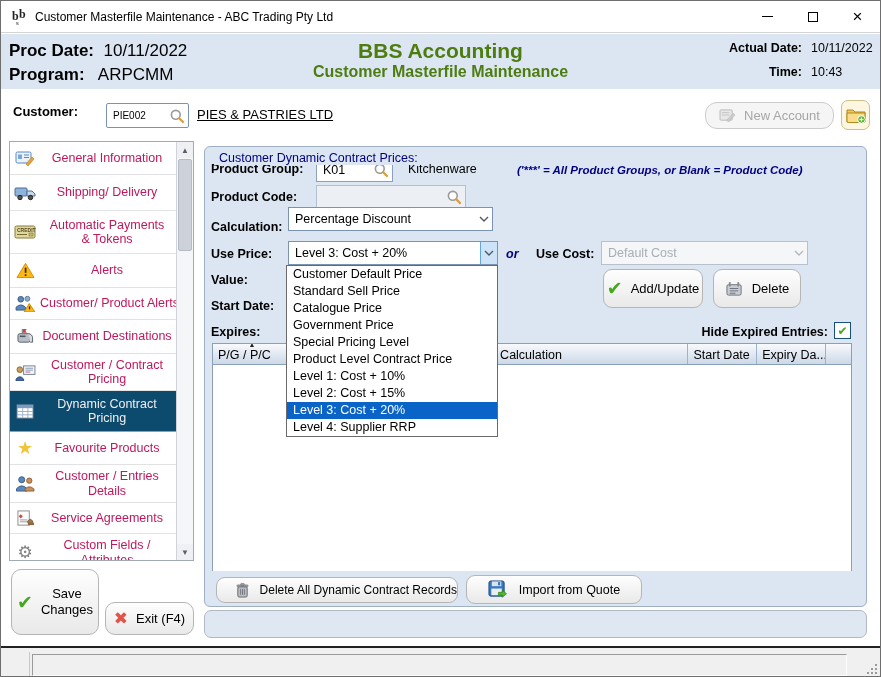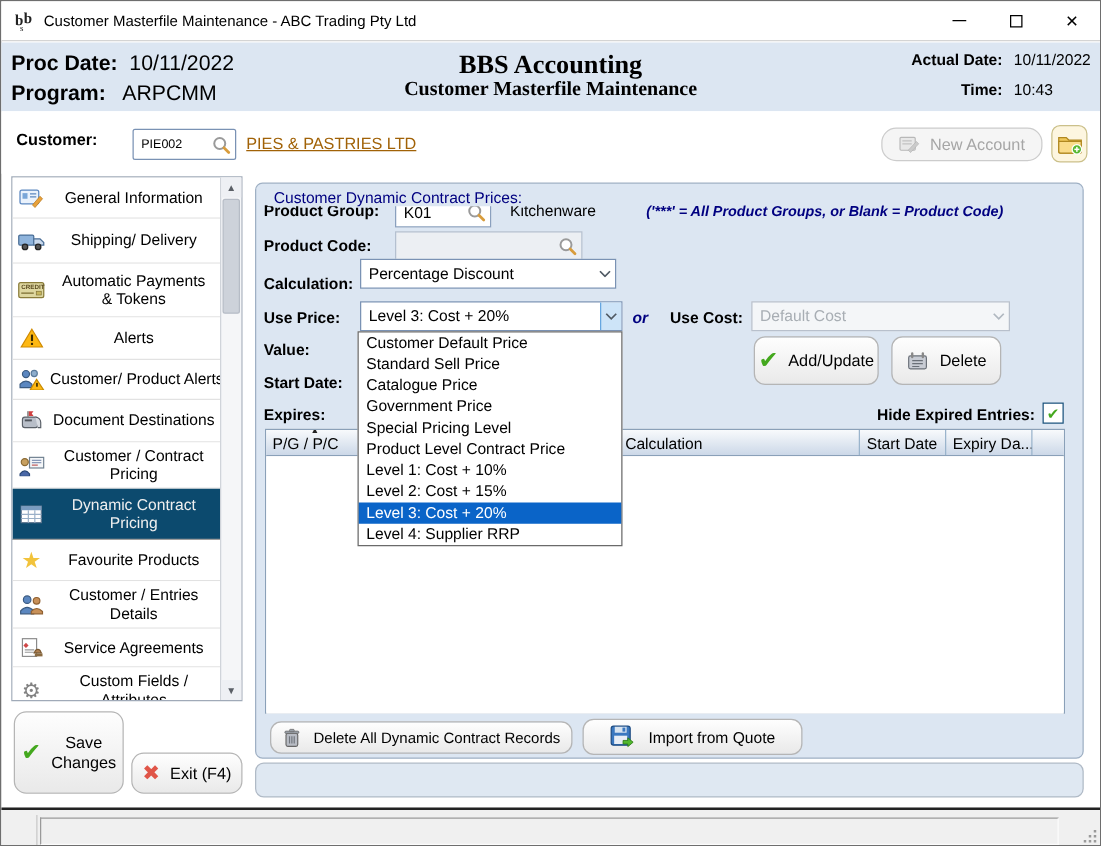--- a/index.html
+++ b/index.html
@@ -13,43 +13,43 @@
   .winbtn { position:absolute; top:0; width:45px; height:31px; display:flex; align-items:center; justify-content:center; }
   .winbtn.min { right:90px; } .winbtn.max { right:45px; } .winbtn.close { right:0; }
   .glyph-min { width:11px; height:0; border-top:1px solid #000; display:block; }
   .glyph-max { width:10px; height:10px; border:1px solid #000; display:block; }
   .glyph-close { font-size:17px; line-height:17px; color:#000; }
 
   
   .header { position:absolute; left:0; top:33px; width:879px; height:55px; background:#dce6f2; }
   .hdr-line { position:absolute; font-size:17px; color:#000; white-space:nowrap; }
   .hdr-label { font-weight:bold; }
-  .bbs-title { position:absolute; left:0; width:100%; text-align:center; color:#000000; font-weight:bold;font-family:Liberation Serif, serif; }
+  .bbs-title { position:absolute; left:0; width:100%; text-align:center; color:#4d7c0f; font-weight:bold; }
   .bbs-main { top:5px; font-size:21px; }
   .bbs-sub  { top:29px; font-size:16px; }
   .hdr-right-label { position:absolute; right:78px; font-size:12.5px; font-weight:bold; text-align:right; white-space:nowrap; }
   .hdr-right-val { position:absolute; left:810px; font-size:12.5px; white-space:nowrap; }
 
   
   .customer-row { position:absolute; left:0; top:88px; width:879px; height:50px; background:#fff; }
   .cust-label { position:absolute; left:12px; top:15px; font-size:13px; font-weight:bold; }
   .cust-input { position:absolute; left:105px; top:14px; width:83px; height:25px; background:#fff; border:1px solid #7a92b4; border-radius:2px; font-size:10px; line-height:23px; padding-left:6px; }
   .cust-input .mag { position:absolute; right:3px; top:4px; }
-  .cust-link { position:absolute; left:196px; top:18px; font-size:13px; color:#a16207; text-decoration:underline; cursor:pointer; }
+  .cust-link { position:absolute; left:196px; top:18px; font-size:13px; color:#000000; text-decoration:underline; cursor:pointer; }
   .btn { background:linear-gradient(#fefefe,#e9e9e9); border:1px solid #b5b5b5; border-radius:10px; display:flex; align-items:center; justify-content:center; gap:8px; font-size:13px; color:#000; cursor:pointer; }
   .new-account { position:absolute; left:704px; top:13px; width:129px; height:27px; border-radius:12px; color:#a6a6a6; background:#f5f5f5; border-color:#cccccc; }
   .new-account .ic { opacity:.6; }
   .folder-btn { position:absolute; left:840px; top:11px; width:29px; height:30px; border-radius:7px; background:#fdf6e0; border:1px solid #cbc08a; display:flex; align-items:center; justify-content:center; cursor:pointer; }
 
   
   .sidebar { position:absolute; left:8px; top:140px; width:185px; height:420px; background:#fff; border:1px solid #a0aab8; }
   .sb-list { position:absolute; left:0; top:0; width:166px; height:418px; overflow:hidden; }
   .sb-item { position:relative; display:flex; align-items:center; border-bottom:1px solid #e2e2e2; background:#fff; cursor:pointer; }
   .sb-ic { width:30px; flex:0 0 30px; display:flex; justify-content:center; align-items:center; }
-  .sb-lb { flex:1; text-align:center; font-size:12.5px; line-height:1.15; color:#000000; padding-right:2px; }
+  .sb-lb { flex:1; text-align:center; font-size:12.5px; line-height:1.15; color:#be185d; padding-right:2px; }
   .sb-lb div { white-space:nowrap; }
   .sb-item.sel { background:#0c4a6e; border-bottom-color:#9d9d9d; }
   .sb-item.sel .sb-lb { color:#efefef; }
   .sb-item:nth-child(1){height:33px}.sb-item:nth-child(2){height:36px}.sb-item:nth-child(3){height:43px}
   .sb-item:nth-child(4){height:34px}.sb-item:nth-child(5){height:32px}.sb-item:nth-child(6){height:34px}
   .sb-item:nth-child(7){height:37px}.sb-item:nth-child(8){height:41px}.sb-item:nth-child(9){height:33px}
   .sb-item:nth-child(10){height:38px}.sb-item:nth-child(11){height:31px}.sb-item:nth-child(12){height:38px}
   .sb-scroll { position:absolute; right:0; top:0; width:17px; height:418px; background:#f5f6f8; border-left:1px solid #d0d4da; }
   .sb-arrow { position:absolute; left:0; width:16px; height:16px; background:#eef0f4; color:#5a5f66; font-size:8px; display:flex; align-items:center; justify-content:center; cursor:pointer; }
   .sb-arrow.up { top:0; } .sb-arrow.down { bottom:0; }
@@ -83,21 +83,21 @@
   .checkbox .u-check { font-size:12px; line-height:12px; }
 
   
   .grid { position:absolute; left:211px; top:342px; width:640px; height:228px; background:#fff; border:1px solid #8aa0b8; }
   .grid-header { position:absolute; left:0; top:0; width:100%; height:21px; display:flex; background:linear-gradient(#f8fafc,#ccd8e8); border-bottom:1px solid #8aa0b8; }
   .th { position:relative; border-right:1px solid #9ab4cc; font-size:12.5px; color:#000; padding:4px 0 0 5px; white-space:nowrap; overflow:hidden; cursor:pointer; }
   .th.c0{width:79px}.th.c1{width:204px}.th.c2{width:194px}.th.c3{width:69px}.th.c4{width:69px}.th.c5{width:25px;border-right:none}
   .sort { position:absolute; left:50%; top:-3px; transform:translateX(-50%); font-size:7px; color:#222; }
   .grid-body { position:absolute; left:0; top:21px; width:100%; height:206px; background:#fff; }
 
-  .bottom-btn1 { position:absolute; left:215px; top:576px; width:242px; height:26px; border-radius:9px; font-size:12px; gap:10px; }
+  .bottom-btn1 { position:absolute; left:215px; top:576px; width:242px; height:26px; border-radius:9px; font-size:12px; gap:10px;justify-content:flex-end; }
   .bottom-btn2 { position:absolute; left:465px; top:574px; width:176px; height:29px; border-radius:9px; font-size:12.5px; gap:12px; }
 
   
   .dropdown { position:absolute; left:285px; top:264px; width:212px; background:#fff; border:1px solid #6a6a6a; z-index:60; }
   .dd-item { height:17px; line-height:17px; font-size:12.5px; padding-left:6px; white-space:nowrap; cursor:pointer; color:#000; }
   .dd-item.sel { background:#0a64c8; color:#fff; }
 
   
   .footer-bar { position:absolute; left:203px; top:609px; width:663px; height:28px; background:#dfe8f2; border:1px solid #b0bac6; border-radius:7px; }
   .statusbar { position:absolute; left:0; top:645px; width:879px; height:31px; background:#f0f0f0; border-top:2px solid #222; }

